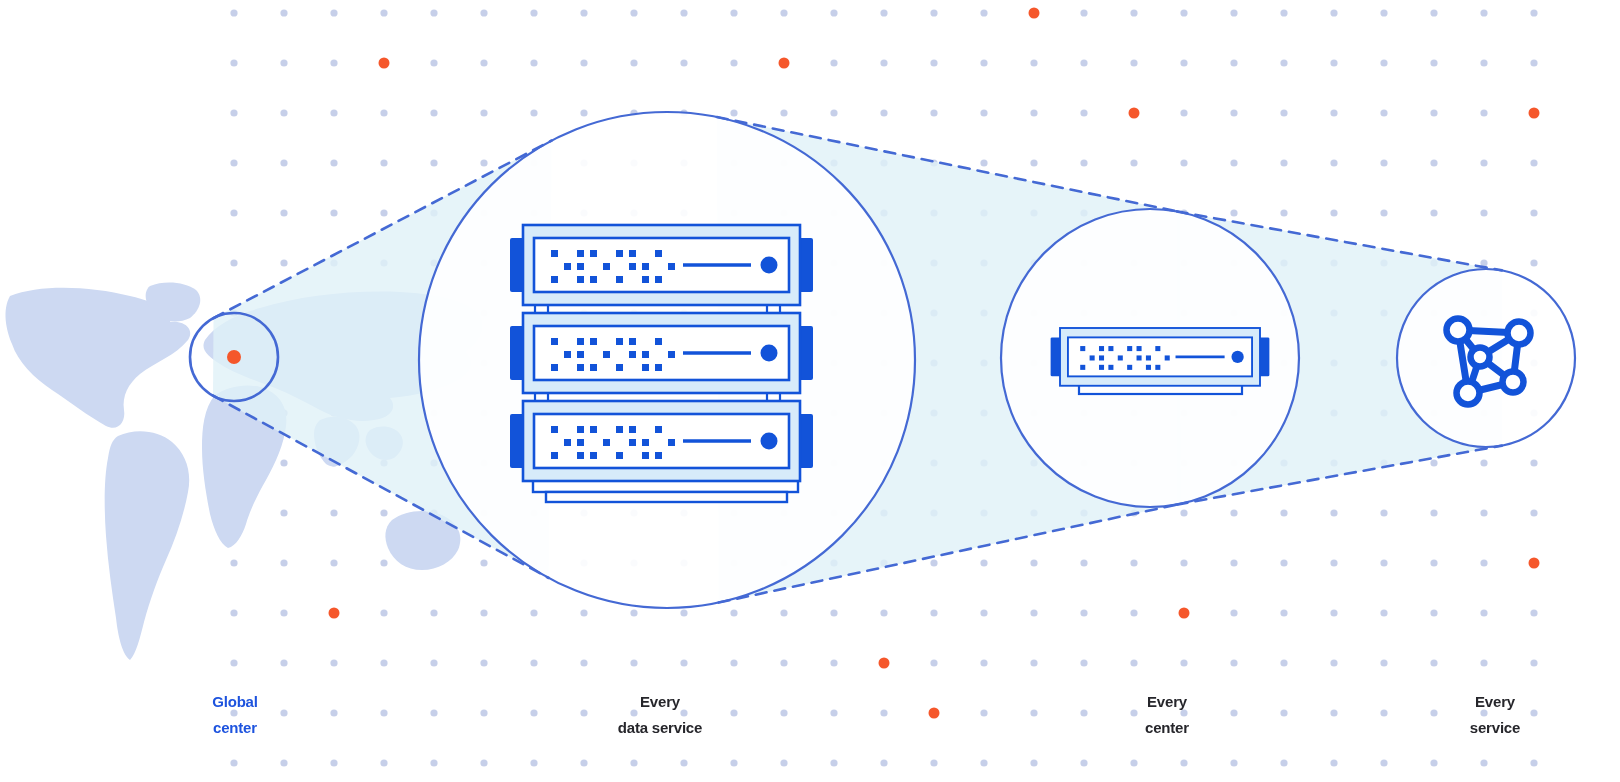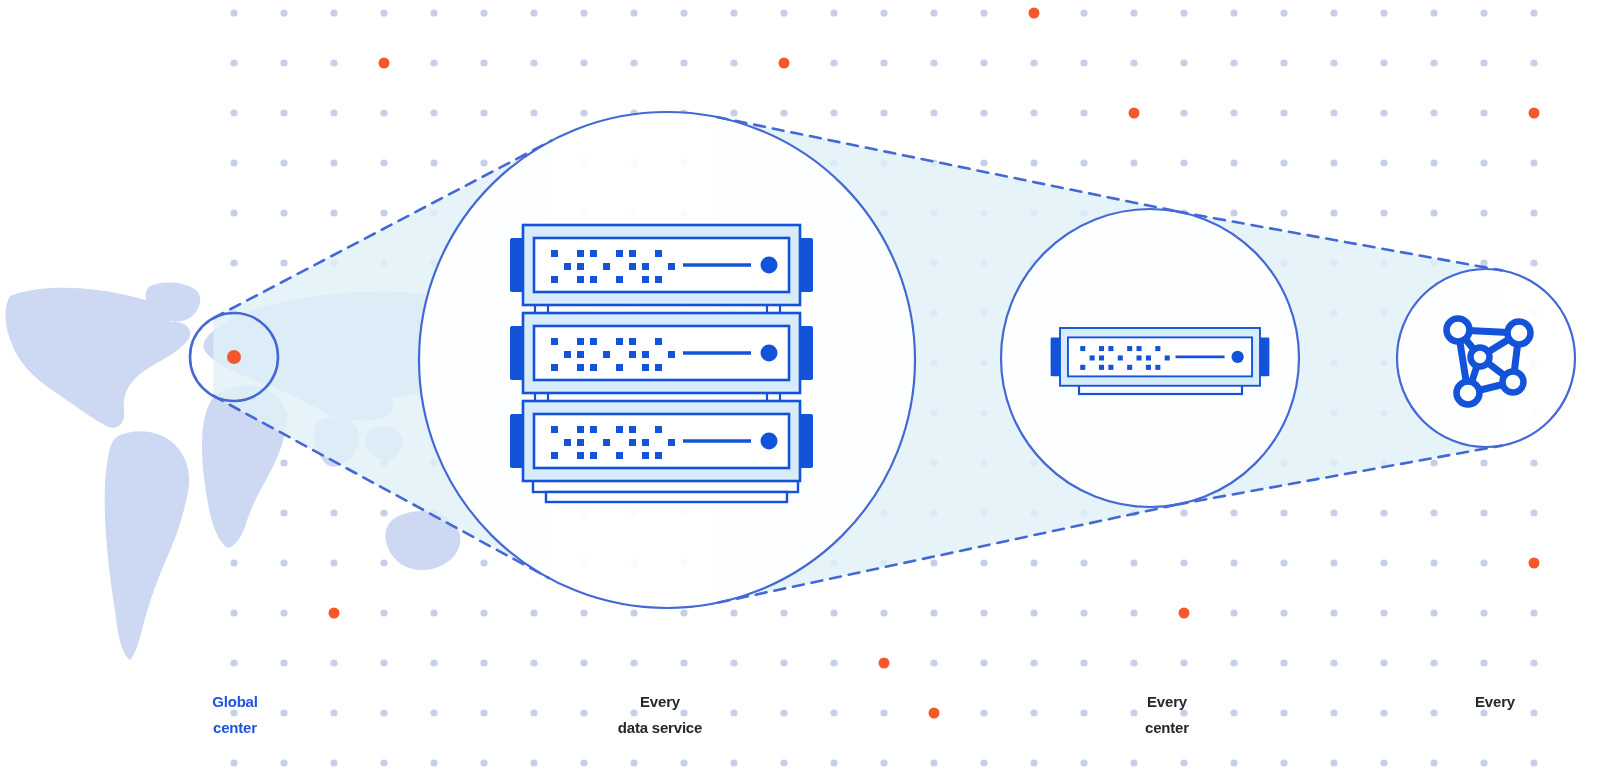--- a/index.html
+++ b/index.html
@@ -592,14 +592,15 @@
   <div class="caption" style="left:545px;top:689px">
     <div>Every</div>
     <div>data service</div>
   </div>
   <div class="caption" style="left:1052px;top:689px">
     <div>Every</div>
     <div>center</div>
   </div>
   <div class="caption" style="left:1380px;top:689px">
     <div>Every</div>
+    <div>service</div>
   </div>
 </div>
 
 </body></html>

